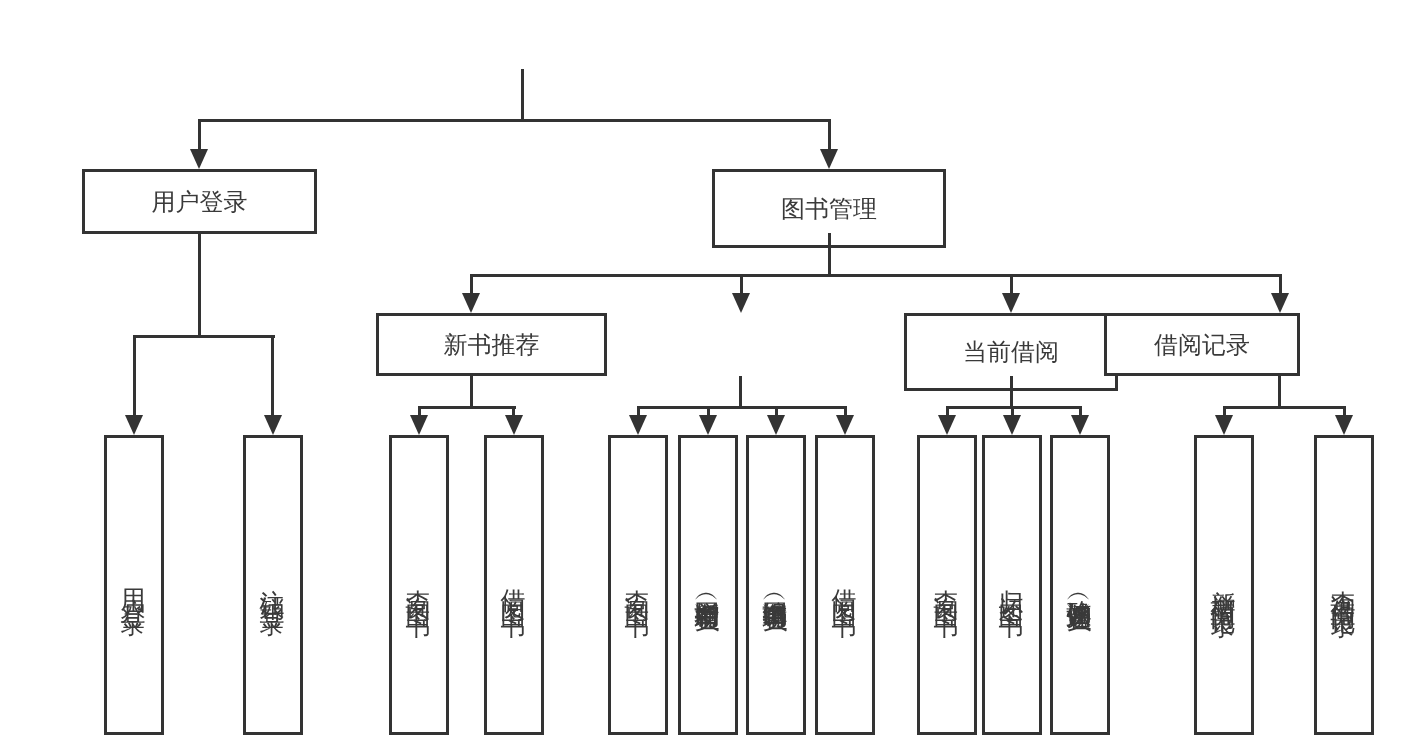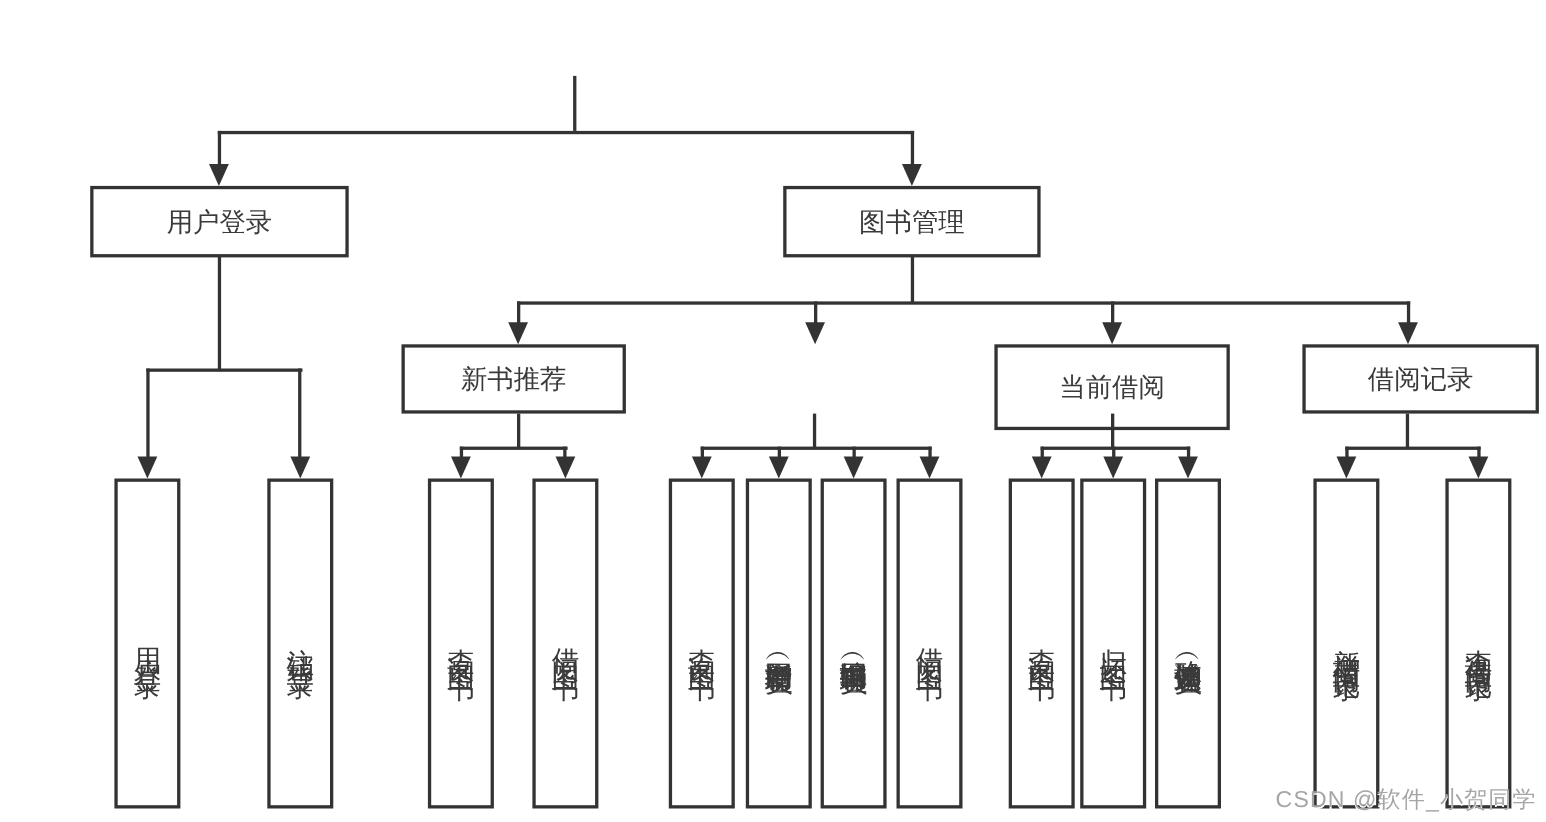--- a/index.html
+++ b/index.html
@@ -41,21 +41,21 @@
   <div class="vl" style="left:521px;top:69px;height:50px"></div>
   <div class="hl" style="left:198px;top:119px;width:633px"></div>
   <div class="vl" style="left:198px;top:119px;height:33px"></div>
   <div class="vl" style="left:828px;top:119px;height:33px"></div>
   <div class="arrow" style="left:190px;top:149px"></div>
   <div class="arrow" style="left:820px;top:149px"></div>
 
   <div class="node" style="left:82px;top:169px;width:235px;height:65px">
     <span>用户登录</span>
   </div>
-  <div class="node" style="left:712px;top:169px;width:234px;height:65px">
+  <div class="node" style="left:712px;top:169px;width:234px;height:79px">
     <span>图书管理</span>
   </div>
 
   <div class="vl" style="left:198px;top:233px;height:103px"></div>
   <div class="hl" style="left:133px;top:335px;width:142px"></div>
   <div class="vl" style="left:133px;top:335px;height:83px"></div>
   <div class="vl" style="left:271px;top:335px;height:83px"></div>
   <div class="arrow" style="left:125px;top:415px"></div>
   <div class="arrow" style="left:264px;top:415px"></div>
 
@@ -63,27 +63,27 @@
   <div class="hl" style="left:470px;top:274px;width:812px"></div>
   <div class="vl" style="left:470px;top:274px;height:22px"></div>
   <div class="vl" style="left:740px;top:274px;height:22px"></div>
   <div class="vl" style="left:1010px;top:274px;height:22px"></div>
   <div class="vl" style="left:1279px;top:274px;height:22px"></div>
   <div class="arrow" style="left:462px;top:293px"></div>
   <div class="arrow" style="left:732px;top:293px"></div>
   <div class="arrow" style="left:1002px;top:293px"></div>
   <div class="arrow" style="left:1271px;top:293px"></div>
 
-  <div class="node" style="left:365px;top:313px;width:204px;height:63px">
+  <div class="node" style="left:376px;top:313px;width:231px;height:63px">
     <span>新书推荐</span>
   </div>
   <div class="node" style="left:904px;top:313px;width:214px;height:78px">
     <span>当前借阅</span>
   </div>
-  <div class="node" style="left:1184px;top:313px;width:215px;height:63px">
+  <div class="node" style="left:1104px;top:313px;width:196px;height:63px">
     <span>借阅记录</span>
   </div>
 
   <div class="vl" style="left:470px;top:376px;height:32px"></div>
   <div class="hl" style="left:418px;top:406px;width:98px"></div>
   <div class="vl" style="left:418px;top:406px;height:12px"></div>
   <div class="vl" style="left:512px;top:406px;height:12px"></div>
   <div class="arrow" style="left:410px;top:415px"></div>
   <div class="arrow" style="left:505px;top:415px"></div>
 
@@ -151,15 +151,14 @@
     <span class="v-label tight">确认归还（管理员）</span>
   </div>
 
   <div class="node leaf" style="left:1194px;top:435px;width:60px;height:300px">
     <span class="v-label med">新增借阅记录</span>
   </div>
   <div class="node leaf" style="left:1314px;top:435px;width:60px;height:300px">
     <span class="v-label med">查询借阅记录</span>
   </div>
 
-  <div class="watermark">CSDN @软件_小贺同学</div>
 
 </div>
 
 </body></html>

